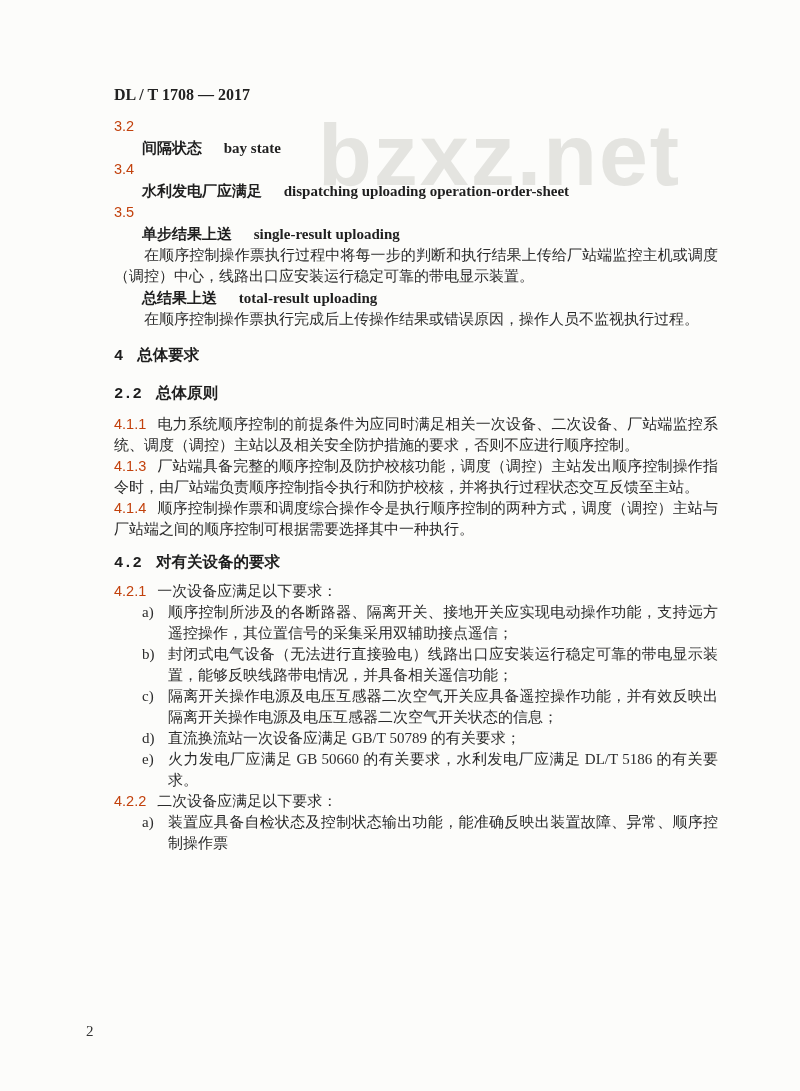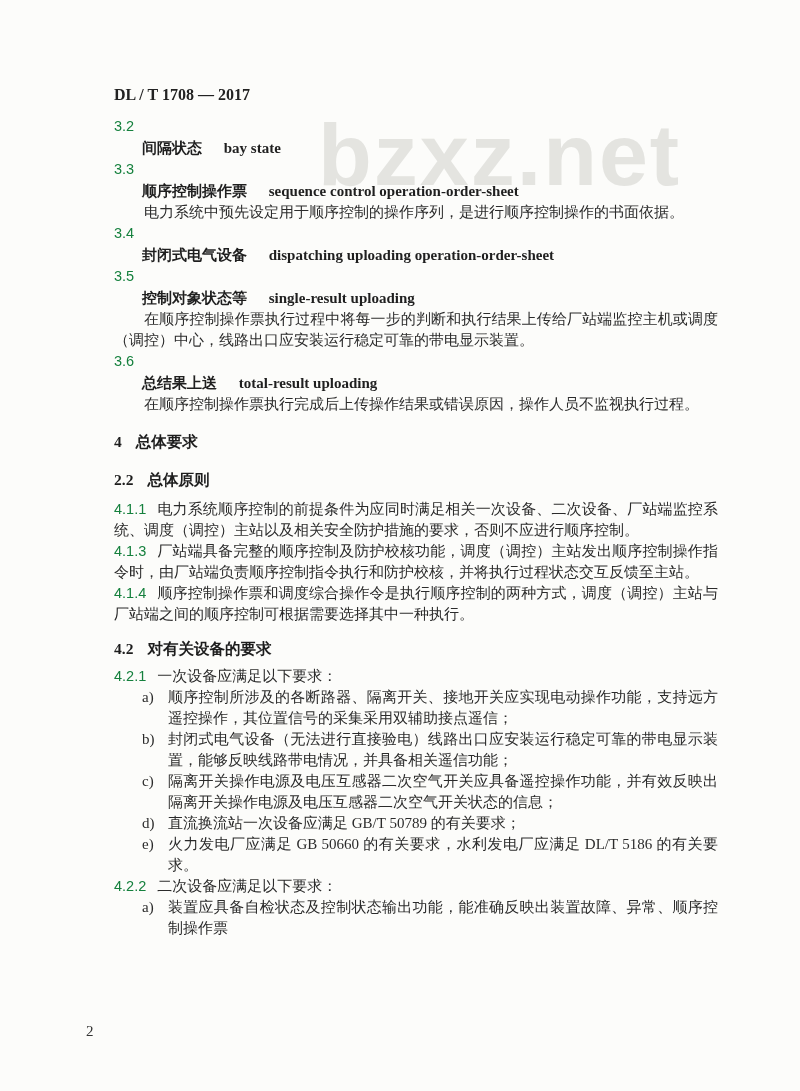--- a/index.html
+++ b/index.html
@@ -36,41 +36,41 @@
   .doc-header{
     font-weight:bold;
     font-size:16px;
     line-height:22px;
     margin-bottom:10px;
     color:#222;
   }
   .def-num, .cnum{
     font-family:"Liberation Sans","DejaVu Sans",sans-serif;
     font-size:14.5px;
-    color:#15803d;
+    color:#c2410c;
   }
   .def-term{
     padding-left:28px;
     font-weight:bold;
     color:#1f1f1f;
   }
   .term-zh{
     font-family:Liberation Sans, sans-serif;
   }
   .term-en{
     margin-left:18px;
     font-family:"Liberation Serif","DejaVu Serif",serif;
   }
   .def-body{
     margin:0;
     text-indent:30px;
     text-align:justify;
   }
   .heading{
-    font-family:Liberation Serif, serif;
+    font-family:Liberation Mono, monospace;
     font-weight:bold;
     color:#1d1d1d;
     font-size:15.5px;
   }
   .h-chapter{margin:16px 0 17px 0;}
   .h-section{margin:14px 0 9px 0;}
   .h-section42{margin:13px 0 7px 0;}
   .heading .h-num{margin-right:14px;}
   .clause{margin:0;text-align:justify;}
   .clause .cnum{margin-right:11px;}
@@ -107,48 +107,39 @@
     <div class="doc-header">DL / T 1708 — 2017</div>
 
     <div>
       <div class="def-num">3.2</div>
       <div class="def-term">
         <span class="term-zh">间隔状态</span>
         <span class="term-en">bay state</span>
       </div>
     </div>
 
-    <div>
-      <div class="def-num">3.3</div>
-      <div class="def-term">
-        <span class="term-zh">顺序控制操作票</span>
-        <span class="term-en">sequence control operation-order-sheet</span>
-      </div>
-      <p class="def-body">电力系统中预先设定用于顺序控制的操作序列，是进行顺序控制操作的书面依据。</p>
-    </div>
 
     <div>
       <div class="def-num">3.4</div>
       <div class="def-term">
-        <span class="term-zh">封闭式电气设备</span>
+        <span class="term-zh">水利发电厂应满足</span>
         <span class="term-en">dispatching uploading operation-order-sheet</span>
       </div>
     </div>
 
     <div>
       <div class="def-num">3.5</div>
       <div class="def-term">
-        <span class="term-zh">控制对象状态等</span>
+        <span class="term-zh">单步结果上送</span>
         <span class="term-en">single-result uploading</span>
       </div>
       <p class="def-body">在顺序控制操作票执行过程中将每一步的判断和执行结果上传给厂站端监控主机或调度（调控）中心，线路出口应安装运行稳定可靠的带电显示装置。</p>
     </div>
 
     <div>
-      <div class="def-num">3.6</div>
       <div class="def-term">
         <span class="term-zh">总结果上送</span>
         <span class="term-en">total-result uploading</span>
       </div>
       <p class="def-body">在顺序控制操作票执行完成后上传操作结果或错误原因，操作人员不监视执行过程。</p>
     </div>
 
     <div class="heading h-chapter">
       <span class="h-num">4</span><span>总体要求</span>
     </div>

